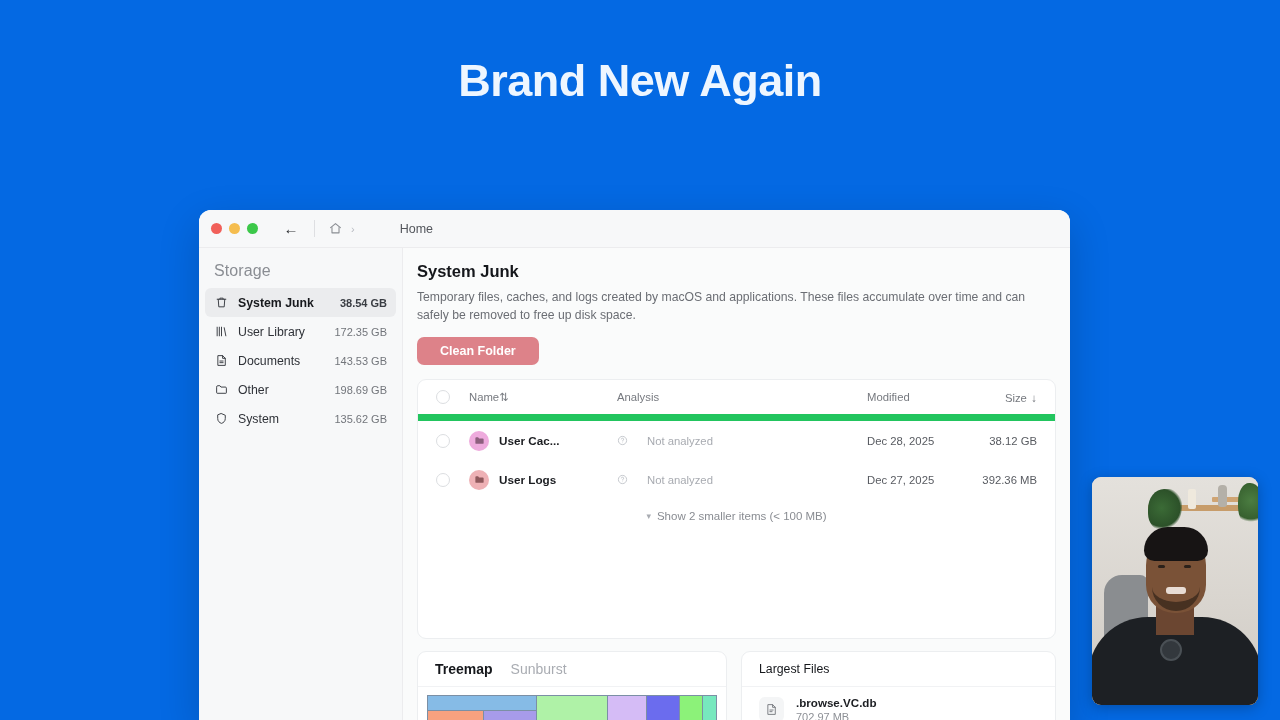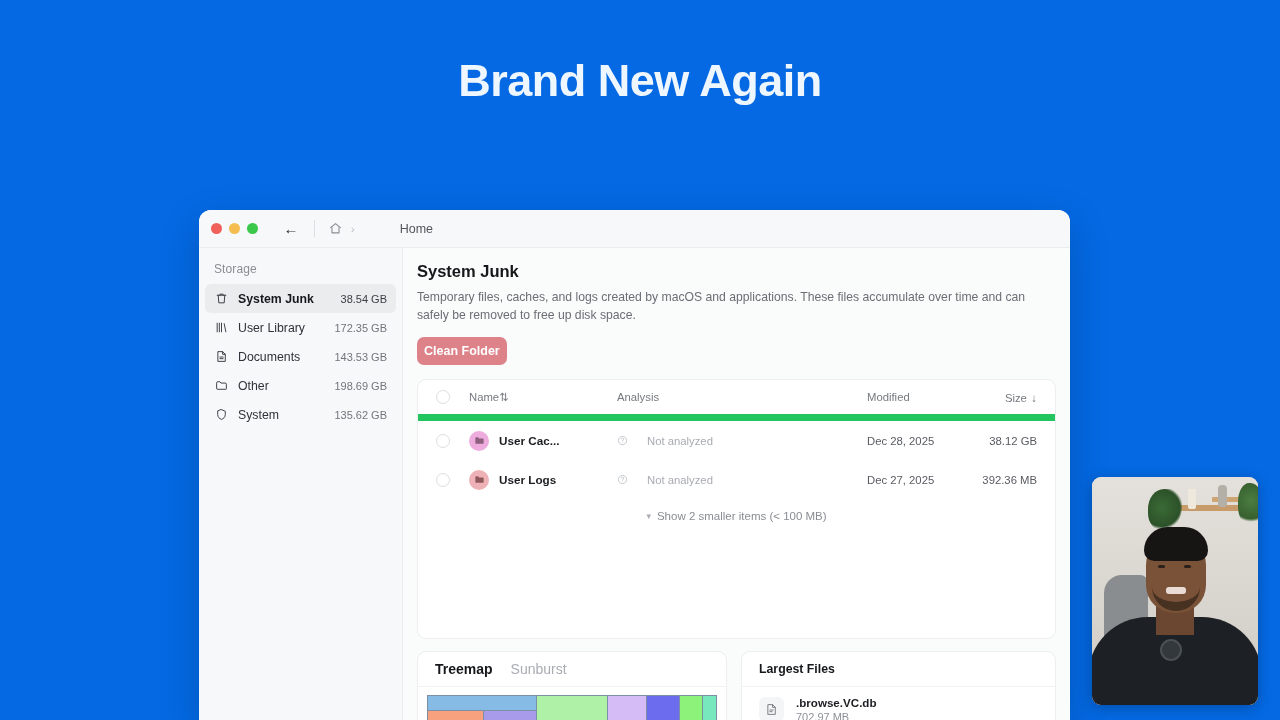--- a/index.html
+++ b/index.html
@@ -74,21 +74,21 @@
 
   
   .sidebar {
     width: 204px;
     background: #f7f8f9;
     border-right: 1px solid #ececee;
     padding-top: 10px;
     flex: 0 0 204px;
   }
   .side-head {
-    font-size: 12px;
+    font-size: 16px;
     color: #8a8d93;
     padding: 4px 15px 8px 15px;
     letter-spacing: 0.1px;
   }
   .side-item {
     display: flex; align-items: center;
     height: 29px;
     margin: 0 6px;
     padding: 0 9px;
     border-radius: 6px;
@@ -107,21 +107,21 @@
     color: #2f3238;
     flex: 1 1 auto;
     white-space: nowrap;
   }
   .side-item.active .side-label { font-weight: 700; color: #17191d; }
   .side-size {
     font-size: 11px;
     color: #72757b;
     white-space: nowrap;
   }
-  .side-item.active .side-size { font-weight: 400; color: #3a3d43; text-align: center; }
+  .side-item.active .side-size { font-weight: 700; color: #3a3d43; text-align: center; }
 
   
   .main {
     flex: 1 1 auto;
     background: #fafbfb;
     padding: 14px 14px 0 14px;
     overflow: hidden;
   }
   .page-title {
     font-size: 16.5px;
@@ -135,21 +135,21 @@
     color: #6b6e74;
     max-width: 632px;
     margin-bottom: 13px;
   }
   .clean-btn {
     display: inline-block;
     background: #dd8289;
     color: #ffffff;
     font-size: 12.5px;
     font-weight: 700;
-    padding: 7px 7px;
+    padding: 7px 23px;
     border: none;
     border-radius: 7px;
     cursor: pointer;
     margin-bottom: 14px;
     font-family: "Liberation Sans", sans-serif;
   }
 
   
   .card {
     background: #ffffff;
@@ -230,21 +230,21 @@
     gap: 1px;
   }
   .tm-col { display: flex; flex-direction: column; gap: 1px; }
   .tm-cell { }
 
   .lf-head {
     height: 35px; padding: 0 17px;
     display: flex; align-items: center;
     border-bottom: 1px solid #f1f2f4;
   }
-  .lf-title { font-size: 12.3px; font-weight: 700; color: #15171b; }
+  .lf-title { font-size: 12.3px; font-weight: 400; color: #15171b; }
   .lf-row { display: flex; align-items: center; padding: 9px 17px; }
   .lf-ico {
     width: 25px; height: 25px; border-radius: 6px;
     background: #f4f5f6;
     display: flex; align-items: center; justify-content: center;
     margin-right: 12px; flex: 0 0 25px;
     color: #7a7d83;
   }
   .lf-name { font-size: 11.6px; font-weight: 700; color: #1b1d21; }
   .lf-size { font-size: 11px; color: #8d9096; margin-top: 2px; }

